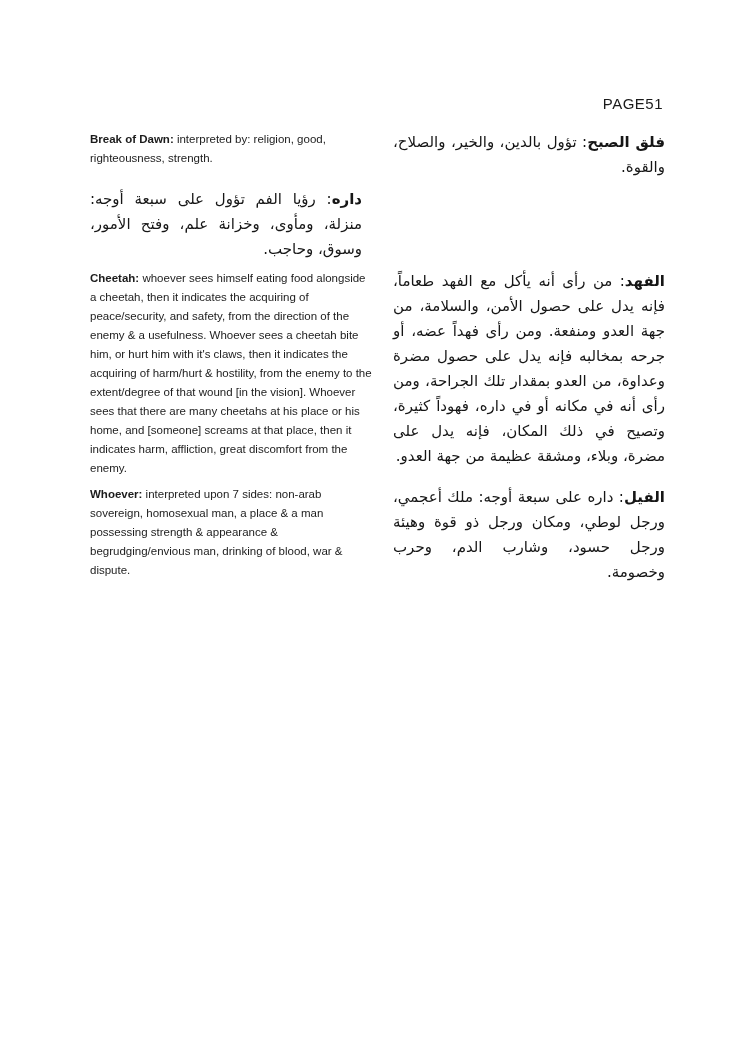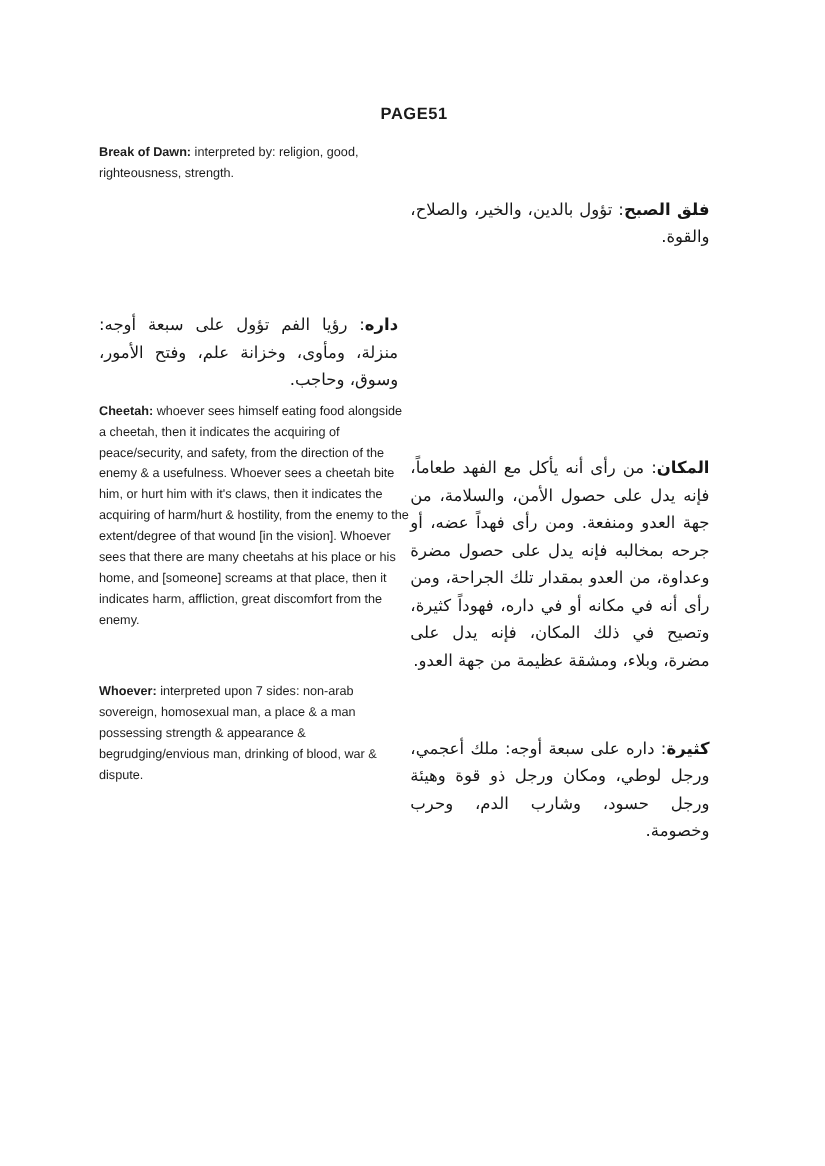--- a/index.html
+++ b/index.html
@@ -15,53 +15,53 @@
     color: #1c1c1c;
     font-family: "Liberation Sans", sans-serif;
   }
   .page-content {
     position: absolute;
     left: 90px;
     top: 94px;
     width: 575px;
   }
   .page-number {
-    text-align: center;
+    text-align: right;
     font-size: 15px;
-    font-weight: 700;
+    font-weight: 400;
     letter-spacing: 0.5px;
     color: #1a1a1a;
     margin: 0 2px 16px 0;
     line-height: 20px;
   }
   .trans-table {
     width: 100%;
   }
   .trans-row {
     display: flex;
+    justify-content: space-between;
     align-items: flex-start;
     margin-bottom: 7px;
   }
   .cell-en {
     width: 283px;
     font-size: 11.5px;
     line-height: 19px;
     text-align: left;
     color: #1c1c1c;
   }
   .cell-ar {
     width: 272px;
     direction: rtl;
     unicode-bidi: embed;
     text-align: justify;
     font-size: 15px;
     line-height: 25px;
     font-family: "DejaVu Sans", sans-serif;
     color: #161616;
-    margin-top: 48px;
   }
   .lead {
     font-weight: bold;
   }
 </style>
 </head>
 <body>
 
 <div class="page-content">
 
@@ -73,22 +73,22 @@
       <div class="cell-en"><span class="lead">Break of Dawn:</span><span> interpreted by: religion, good, righteousness, strength.</span></div>
       <div class="cell-ar"><span class="lead">فلق الصبح</span><span>: تؤول بالدين، والخير، والصلاح، والقوة.</span></div>
     </div>
 
     <div class="trans-row">
       <div class="cell-ar"><span class="lead">داره</span><span>: رؤيا الفم تؤول على سبعة أوجه: منزلة، ومأوى، وخزانة علم، وفتح الأمور، وسوق، وحاجب.</span></div>
     </div>
 
     <div class="trans-row">
       <div class="cell-en"><span class="lead">Cheetah:</span><span> whoever sees himself eating food alongside a cheetah, then it indicates the acquiring of peace/security, and safety, from the direction of the enemy &amp; a usefulness. Whoever sees a cheetah bite him, or hurt him with it's claws, then it indicates the acquiring of harm/hurt &amp; hostility, from the enemy to the extent/degree of that wound [in the vision]. Whoever sees that there are many cheetahs at his place or his home, and [someone] screams at that place, then it indicates harm, affliction, great discomfort from the enemy.</span></div>
-      <div class="cell-ar"><span class="lead">المكان</span><span>: من رأى أنه يأكل مع الفهد طعاماً، فإنه يدل على حصول الأمن، والسلامة، من جهة العدو ومنفعة. ومن رأى فهداً عضه، أو جرحه بمخالبه فإنه يدل على حصول مضرة وعداوة، من العدو بمقدار تلك الجراحة، ومن رأى أنه في مكانه أو في داره، فهوداً كثيرة، وتصيح في ذلك المكان، فإنه يدل على مضرة، وبلاء، ومشقة عظيمة من جهة العدو.</span></div>
+      <div class="cell-ar"><span class="lead">الفهد</span><span>: من رأى أنه يأكل مع الفهد طعاماً، فإنه يدل على حصول الأمن، والسلامة، من جهة العدو ومنفعة. ومن رأى فهداً عضه، أو جرحه بمخالبه فإنه يدل على حصول مضرة وعداوة، من العدو بمقدار تلك الجراحة، ومن رأى أنه في مكانه أو في داره، فهوداً كثيرة، وتصيح في ذلك المكان، فإنه يدل على مضرة، وبلاء، ومشقة عظيمة من جهة العدو.</span></div>
     </div>
 
     <div class="trans-row">
       <div class="cell-en"><span class="lead">Whoever:</span><span> interpreted upon 7 sides: non-arab sovereign, homosexual man, a place &amp; a man possessing strength &amp; appearance &amp; begrudging/envious man, drinking of blood, war &amp; dispute.</span></div>
-      <div class="cell-ar"><span class="lead">كثيرة</span><span>: داره على سبعة أوجه: ملك أعجمي، ورجل لوطي، ومكان ورجل ذو قوة وهيئة ورجل حسود، وشارب الدم، وحرب وخصومة.</span></div>
+      <div class="cell-ar"><span class="lead">الفيل</span><span>: داره على سبعة أوجه: ملك أعجمي، ورجل لوطي، ومكان ورجل ذو قوة وهيئة ورجل حسود، وشارب الدم، وحرب وخصومة.</span></div>
     </div>
 
   </div>
 </div>
 
 </body></html>

